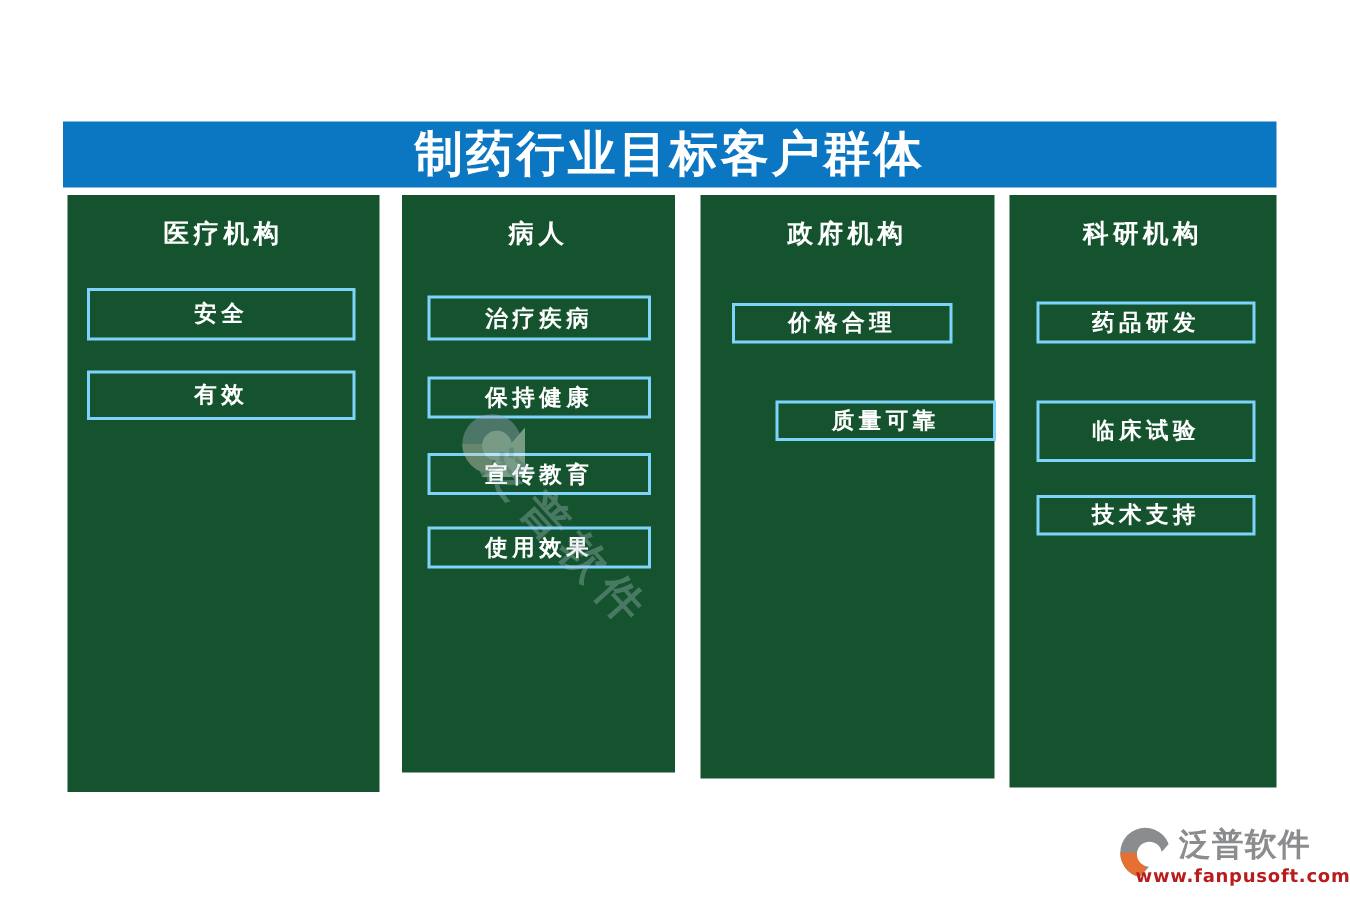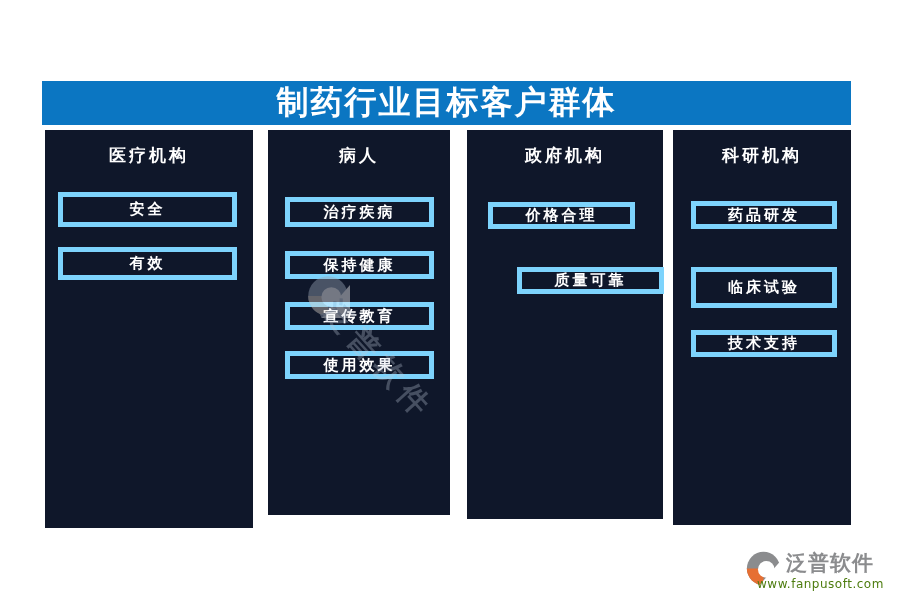--- a/index.html
+++ b/index.html
@@ -6,31 +6,31 @@
   .canvas{
     position:relative;width:900px;height:600px;background:#ffffff;overflow:hidden;
     font-family:"DejaVu Sans","Liberation Sans",sans-serif;
   }
   .title-bar{
     position:absolute;left:42px;top:81px;width:809px;height:44px;
     background:#0b76c2;color:#ffffff;
     display:flex;align-items:center;justify-content:center;
     font-size:32px;font-weight:bold;letter-spacing:2px;
   }
-  .col{position:absolute;top:130px;background:#0f172a;}
+  .col{position:absolute;top:130px;background:#14532d;}
   .c1{left:45px;width:208px;height:398px;}
   .c2{left:268px;width:182px;height:385px;}
   .c3{left:467px;width:196px;height:389px;}
   .c4{left:673px;width:178px;height:395px;}
   .col h2{
     margin:0;position:absolute;top:14px;left:0;right:0;text-align:center;
     color:#ffffff;font-size:17px;font-weight:bold;letter-spacing:3px;
   }
   .box{
-    position:absolute;box-sizing:border-box;border:5px solid #7dd3fc;
+    position:absolute;box-sizing:border-box;border:2px solid #7dd3fc;
     color:#ffffff;font-size:15px;font-weight:bold;letter-spacing:3px;
     display:flex;align-items:center;justify-content:center;
   }
   
   .c1 .b0{top:62px;left:13px;width:179px;height:35px;}
   .c1 .b1{top:117px;left:13px;width:179px;height:33px;}
   .c1 .b2{top:167px;left:13px;width:179px;height:33px;}
   
   .c2 .b0{top:67px;left:17px;width:149px;height:30px;}
   .c2 .b1{top:121px;left:17px;width:149px;height:28px;}
@@ -56,21 +56,21 @@
     color:rgba(190,200,216,0.75);
   }
   .footer-logo{position:absolute;left:745px;top:549px;width:145px;height:46px;}
   .footer-logo svg{position:absolute;left:0;top:1px;width:37px;height:37px;}
   .brand{
     position:absolute;left:41px;top:0px;
     font-size:21px;font-weight:bold;color:#8b8c8e;letter-spacing:1px;
   }
   .url{
     position:absolute;left:12px;top:28px;
-    font-size:12px;font-weight:normal;color:#4d7c0f;letter-spacing:0.5px;
+    font-size:12px;font-weight:bold;color:#b91c1c;letter-spacing:0.5px;
   }
 </style>
 </head>
 <body>
 
 <div class="canvas">
 
   <div class="title-bar">
     <span>制药行业目标客户群体</span>
   </div>

